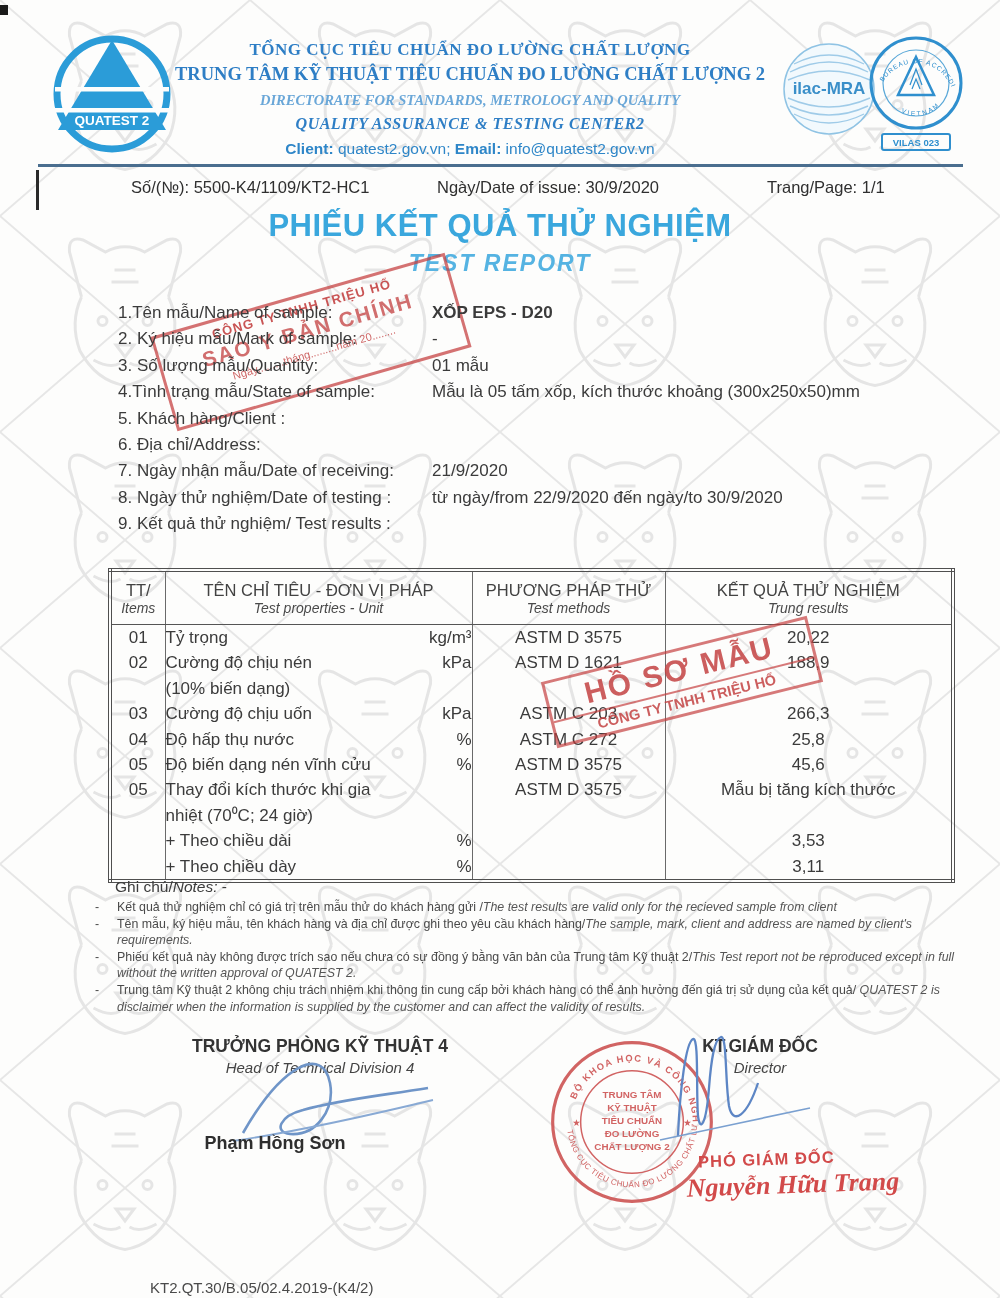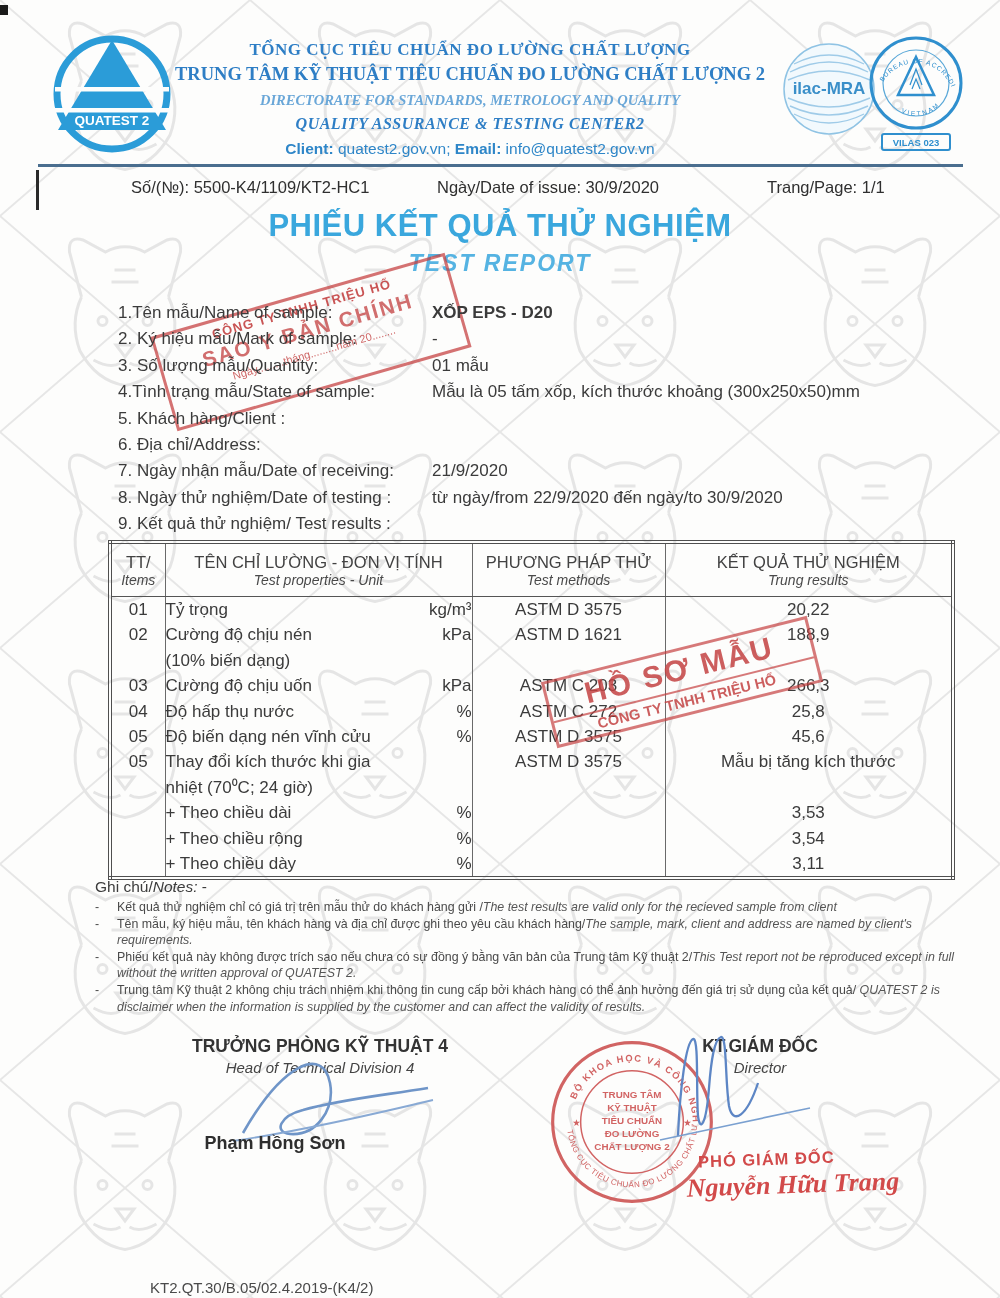--- a/index.html
+++ b/index.html
@@ -38,38 +38,38 @@
   .stamp2 .s-small{font-size:14.5px;font-weight:bold;border-top:2.5px solid rgba(196,60,60,.8);padding:3px 4px;}
 
   
   .info{top:300px;left:118px;width:840px;font-size:17px;}
   .info .row{height:26.4px;line-height:26.4px;white-space:nowrap;}
   .info .lab{display:inline-block;width:314px;}
   .info .en{}
   .info .val-bold{font-weight:bold;}
 
   
-  .rtable{position:absolute;left:108px;top:540px;width:843px;border-collapse:collapse;
+  .rtable{position:absolute;left:108px;top:568px;width:843px;border-collapse:collapse;
           table-layout:fixed;font-family:"Liberation Sans",sans-serif;color:#3b3b3b;
           border:4px double #4f4f4f;}
   .rtable th,.rtable td{border-left:1.5px solid #6a6a6a;padding:0;}
   .rtable th:first-child,.rtable td:first-child{border-left:none;}
   .rtable thead th{height:52px;border-bottom:1.5px solid #555;font-weight:normal;vertical-align:middle;}
   .h-vi{font-size:16.5px;color:#424242;}
   .h-en{font-size:14px;font-style:italic;color:#4a4a4a;}
   .rtable tbody td{height:25.4px;line-height:25.4px;font-size:17px;vertical-align:middle;}
   .td-no{text-align:center;}
   .td-name{padding:0 8px 0 12px;}
   .name-flex{display:flex;justify-content:space-between;}
   .td-method{text-align:center;}
   .td-result{text-align:center;}
 
   
   .notes{top:878px;left:95px;width:865px;}
-  .notes .gc{font-size:15.5px;color:#3c3c3c;margin-bottom:3px;}
+  .notes .gc{font-size:15.5px;color:#3c3c3c;margin-bottom:3px;margin-left:20px;}
   .notes .gc .en{font-style:italic;}
   .note-line{position:relative;font-size:12.4px;line-height:16.6px;color:#4a4a4a;padding-left:22px;}
   .note-line .dash{position:absolute;left:0;top:0;}
   .note-line .en{font-style:italic;color:#555;}
 
   
   .sig-title-l{top:990px;left:170px;width:300px;text-align:center;}
   .sig-title-r{top:990px;left:620px;width:280px;text-align:center;}
   .sig-vi{font-size:17.5px;font-weight:bold;color:#333;margin-top:46px;}
   .sig-en{font-size:15px;font-style:italic;color:#444;margin-top:2px;}
@@ -193,21 +193,21 @@
           <col style="width:193px">
           <col style="width:288px">
         </colgroup>
       <thead>
         <tr>
           <th>
               <div class="h-vi">TT/</div>
               <div class="h-en">Items</div>
             </th>
           <th>
-              <div class="h-vi">TÊN CHỈ LƯỜNG - ĐƠN VỊ TÍNH</div>
+              <div class="h-vi">TÊN CHỈ TIÊU - ĐƠN VỊ PHÁP</div>
               <div class="h-en">Test properties - Unit</div>
             </th>
           <th>
               <div class="h-vi">PHƯƠNG PHÁP THỬ</div>
               <div class="h-en">Test methods</div>
             </th>
           <th>
               <div class="h-vi">KẾT QUẢ THỬ NGHIỆM</div>
               <div class="h-en">Trung results</div>
             </th>
@@ -305,31 +305,20 @@
         <tr>
             <td class="td-no"></td>
             <td class="td-name">
               <div class="name-flex">
                 <span>+ Theo chiều dài</span>
                 <span>%</span>
               </div>
             </td>
             <td class="td-method"></td>
             <td class="td-result">3,53</td>
-          </tr>
-        <tr>
-            <td class="td-no"></td>
-            <td class="td-name">
-              <div class="name-flex">
-                <span>+ Theo chiều rộng</span>
-                <span>%</span>
-              </div>
-            </td>
-            <td class="td-method"></td>
-            <td class="td-result">3,54</td>
           </tr>
         <tr>
             <td class="td-no"></td>
             <td class="td-name">
               <div class="name-flex">
                 <span>+ Theo chiều dày</span>
                 <span>%</span>
               </div>
             </td>
             <td class="td-method"></td>

